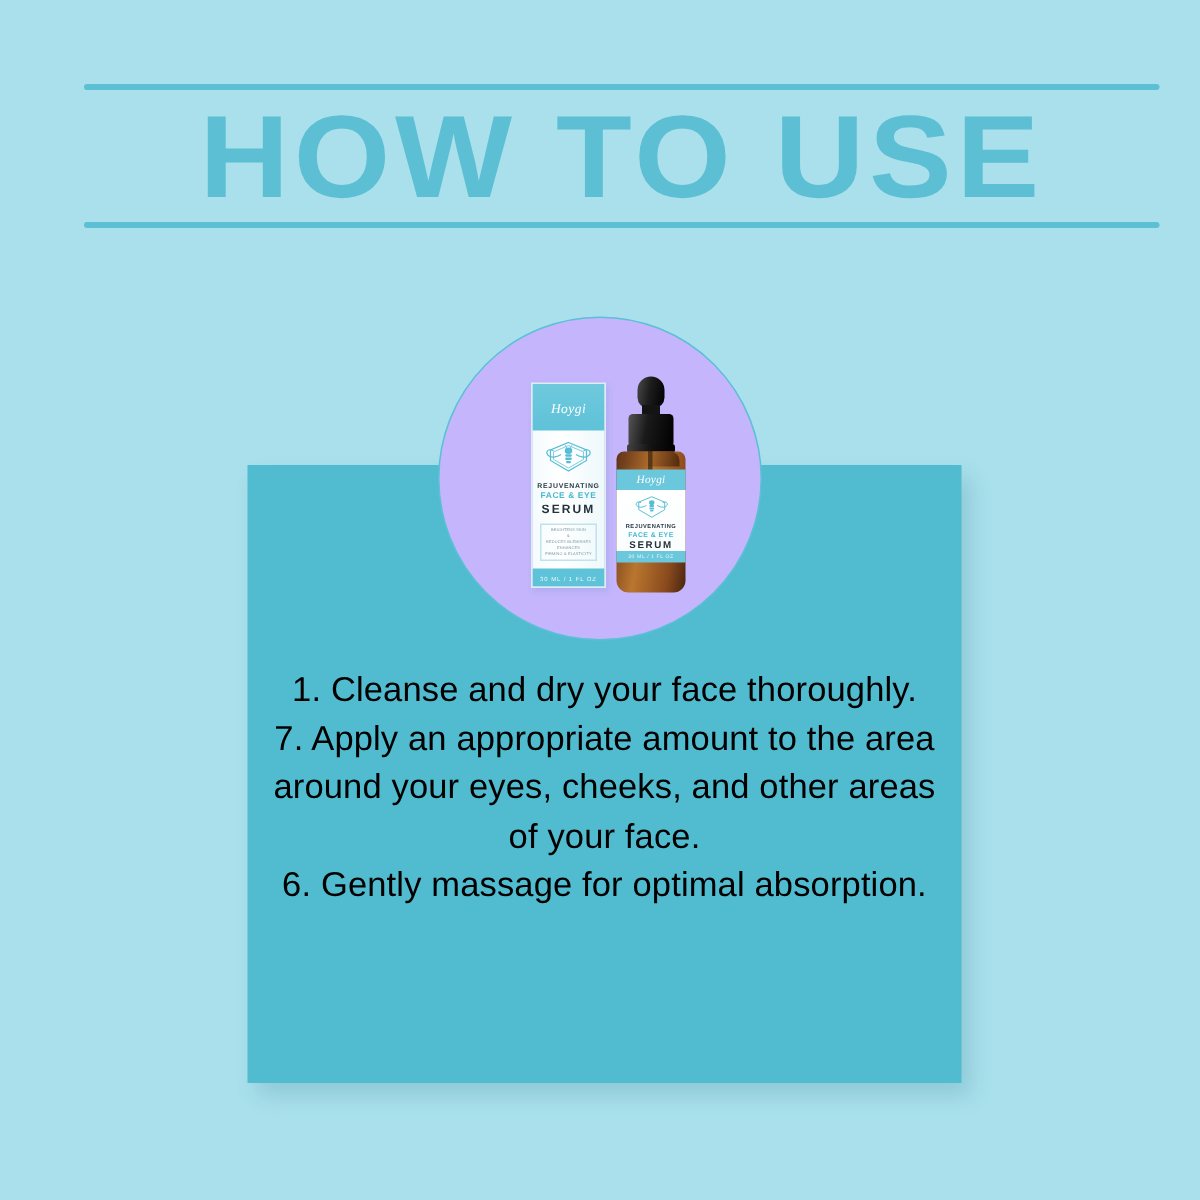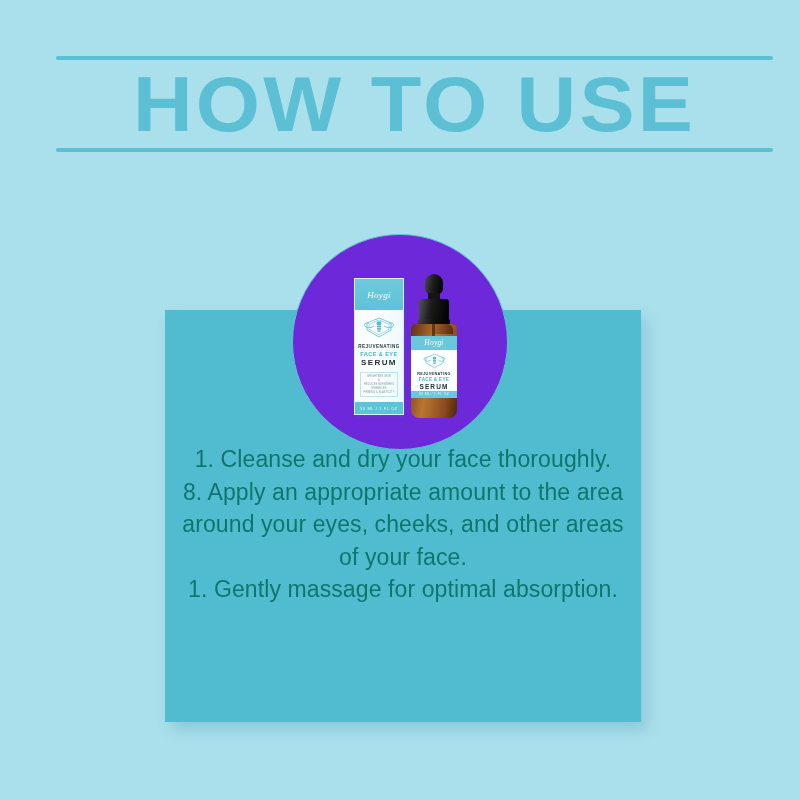--- a/index.html
+++ b/index.html
@@ -65,25 +65,25 @@
     width: 476px;
     height: 412px;
     background: #51bcd0;
     box-shadow: 6px 8px 14px rgba(40, 110, 130, 0.20);
   }
 
   
   .product-circle {
     position: absolute;
     left: 292px;
-    top: 234px;
+    top: 211px;
     width: 216px;
     height: 216px;
     border-radius: 50%;
-    background: #6d28d9;
+    background: #c4b5fd;
     border: 1.5px solid #5cbfd4;
     box-sizing: border-box;
     overflow: hidden;
   }
 
   
   .carton {
     position: absolute;
     left: 61px;     
     top: 43px;      
@@ -273,21 +273,21 @@
     letter-spacing: .4px;
   }
 
   
   .instructions {
     position: absolute;
     left: 178px;
     top: 443px;
     width: 450px;
     text-align: center;
-    color: #0f766e;
+    color: #000000;
     font-size: 23px;
     line-height: 32.5px;
     font-family: "Liberation Sans", sans-serif;
     letter-spacing: .1px;
   }
   .instructions p {
     margin: 0;
   }
 </style>
 </head>
@@ -372,17 +372,17 @@
         <div class="bl2">FACE &amp; EYE</div>
         <div class="bl3">SERUM</div>
         <div class="bottle-vol">30 ML / 1 FL OZ</div>
       </div>
     </div>
 
   </div>
 
   <div class="instructions">
     <p>1. Cleanse and dry your face thoroughly.</p>
-    <p>8. Apply an appropriate amount to the area around your eyes, cheeks, and other areas of your face.</p>
-    <p>1. Gently massage for optimal absorption.</p>
+    <p>7. Apply an appropriate amount to the area around your eyes, cheeks, and other areas of your face.</p>
+    <p>6. Gently massage for optimal absorption.</p>
   </div>
 
 </div>
 
 </body></html>

